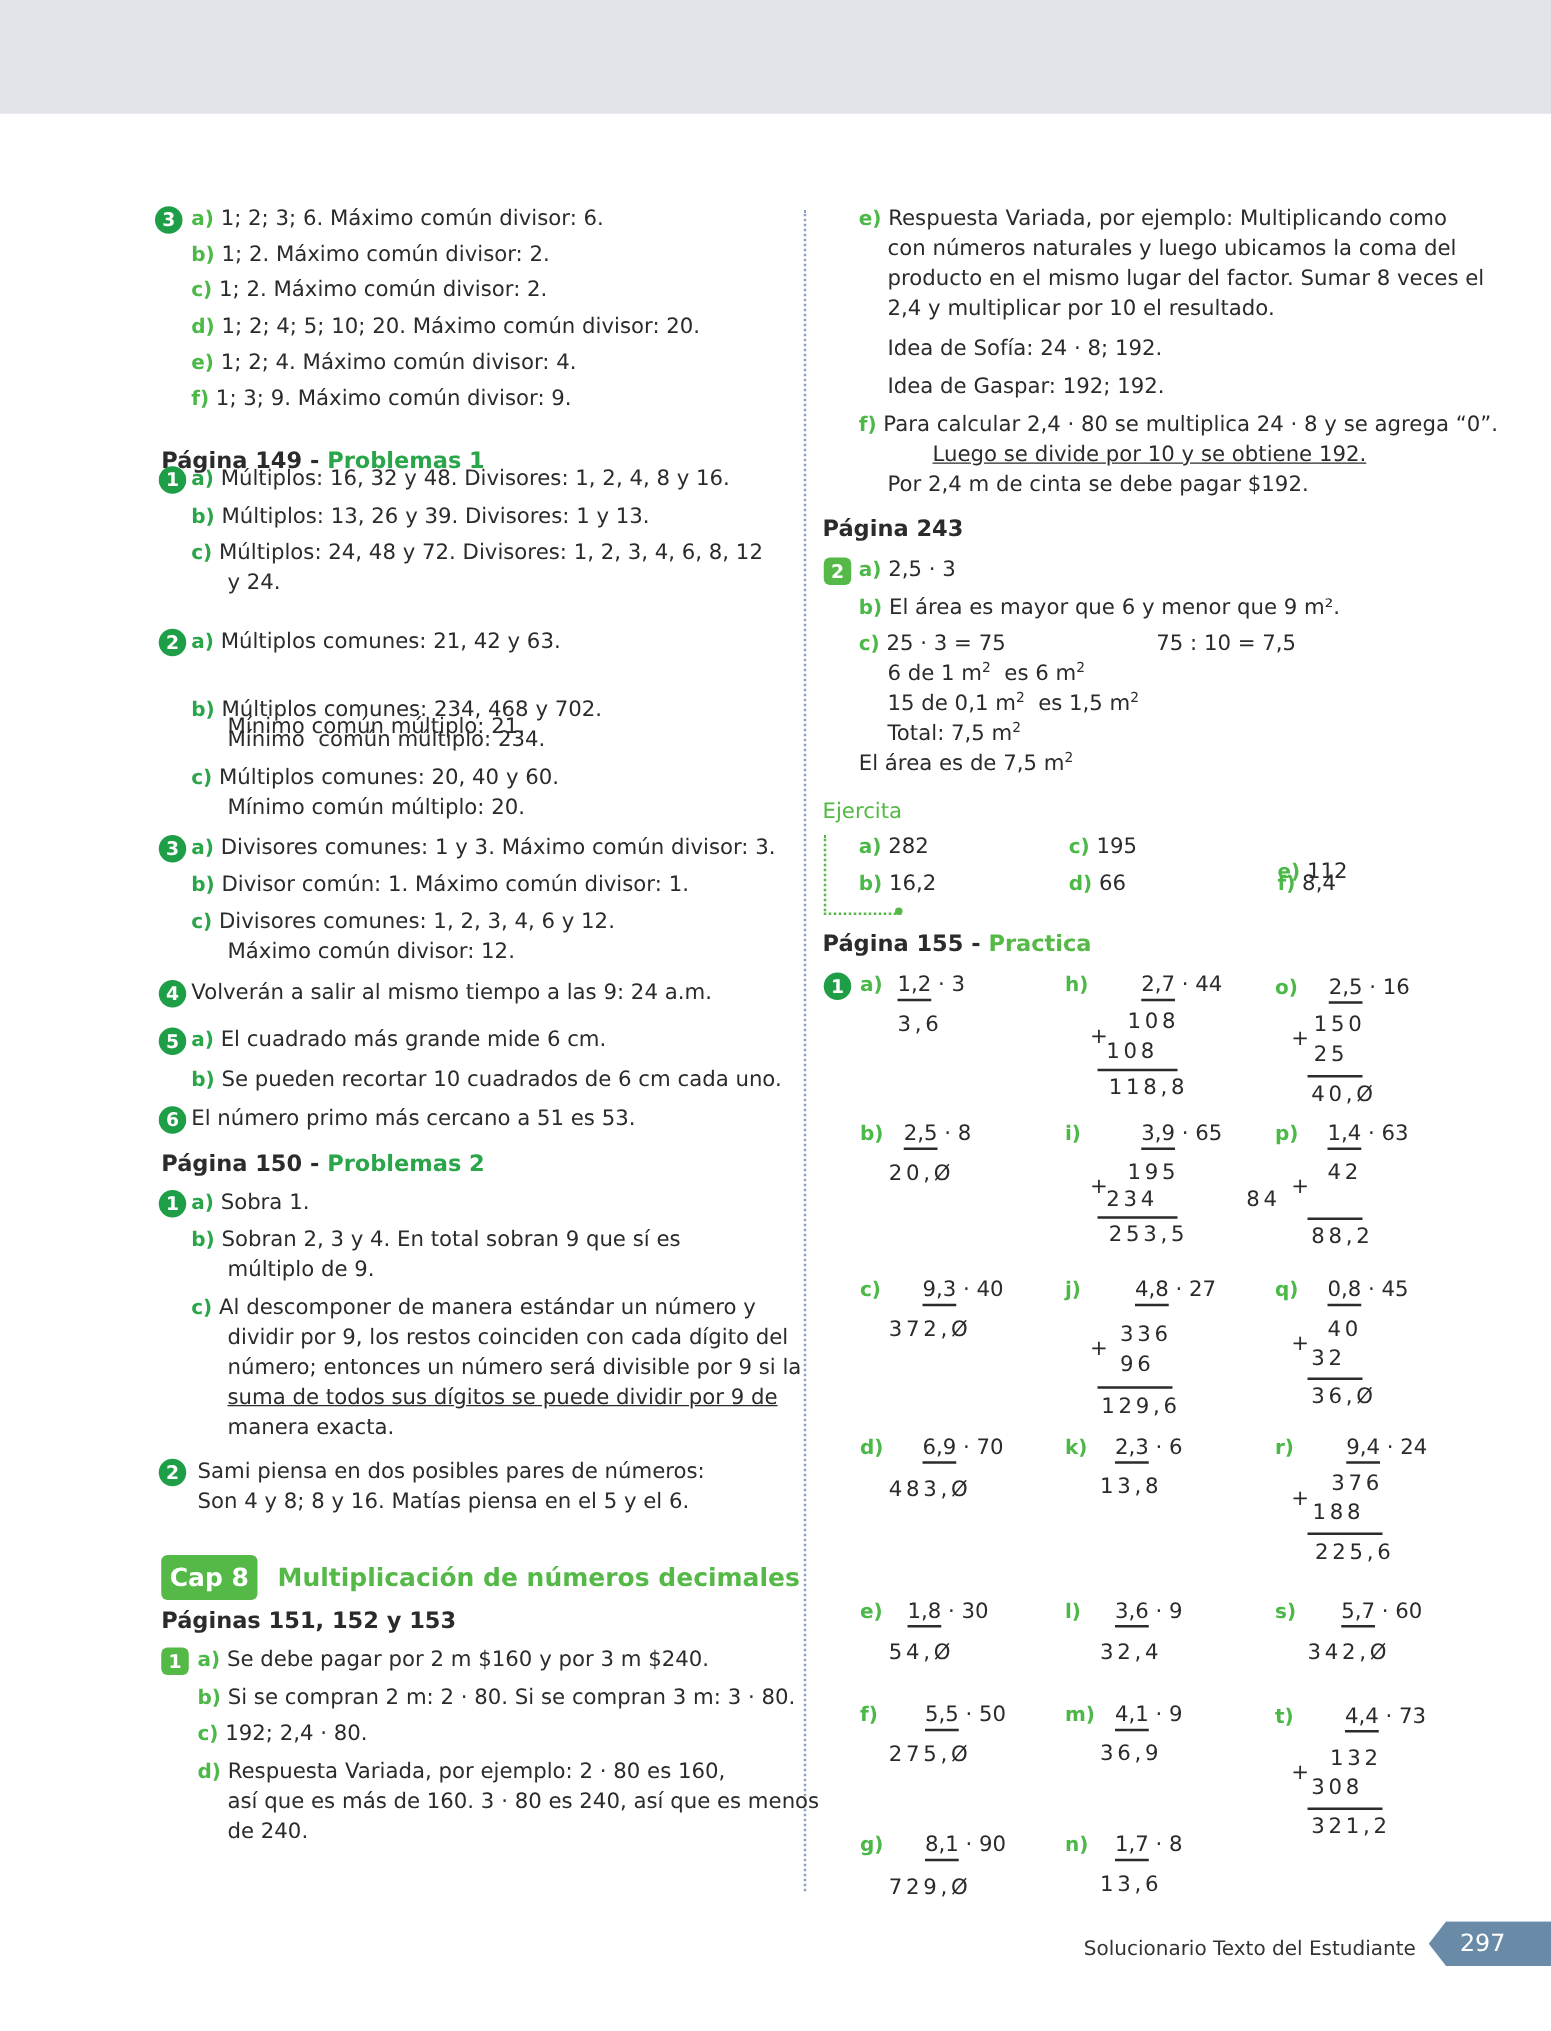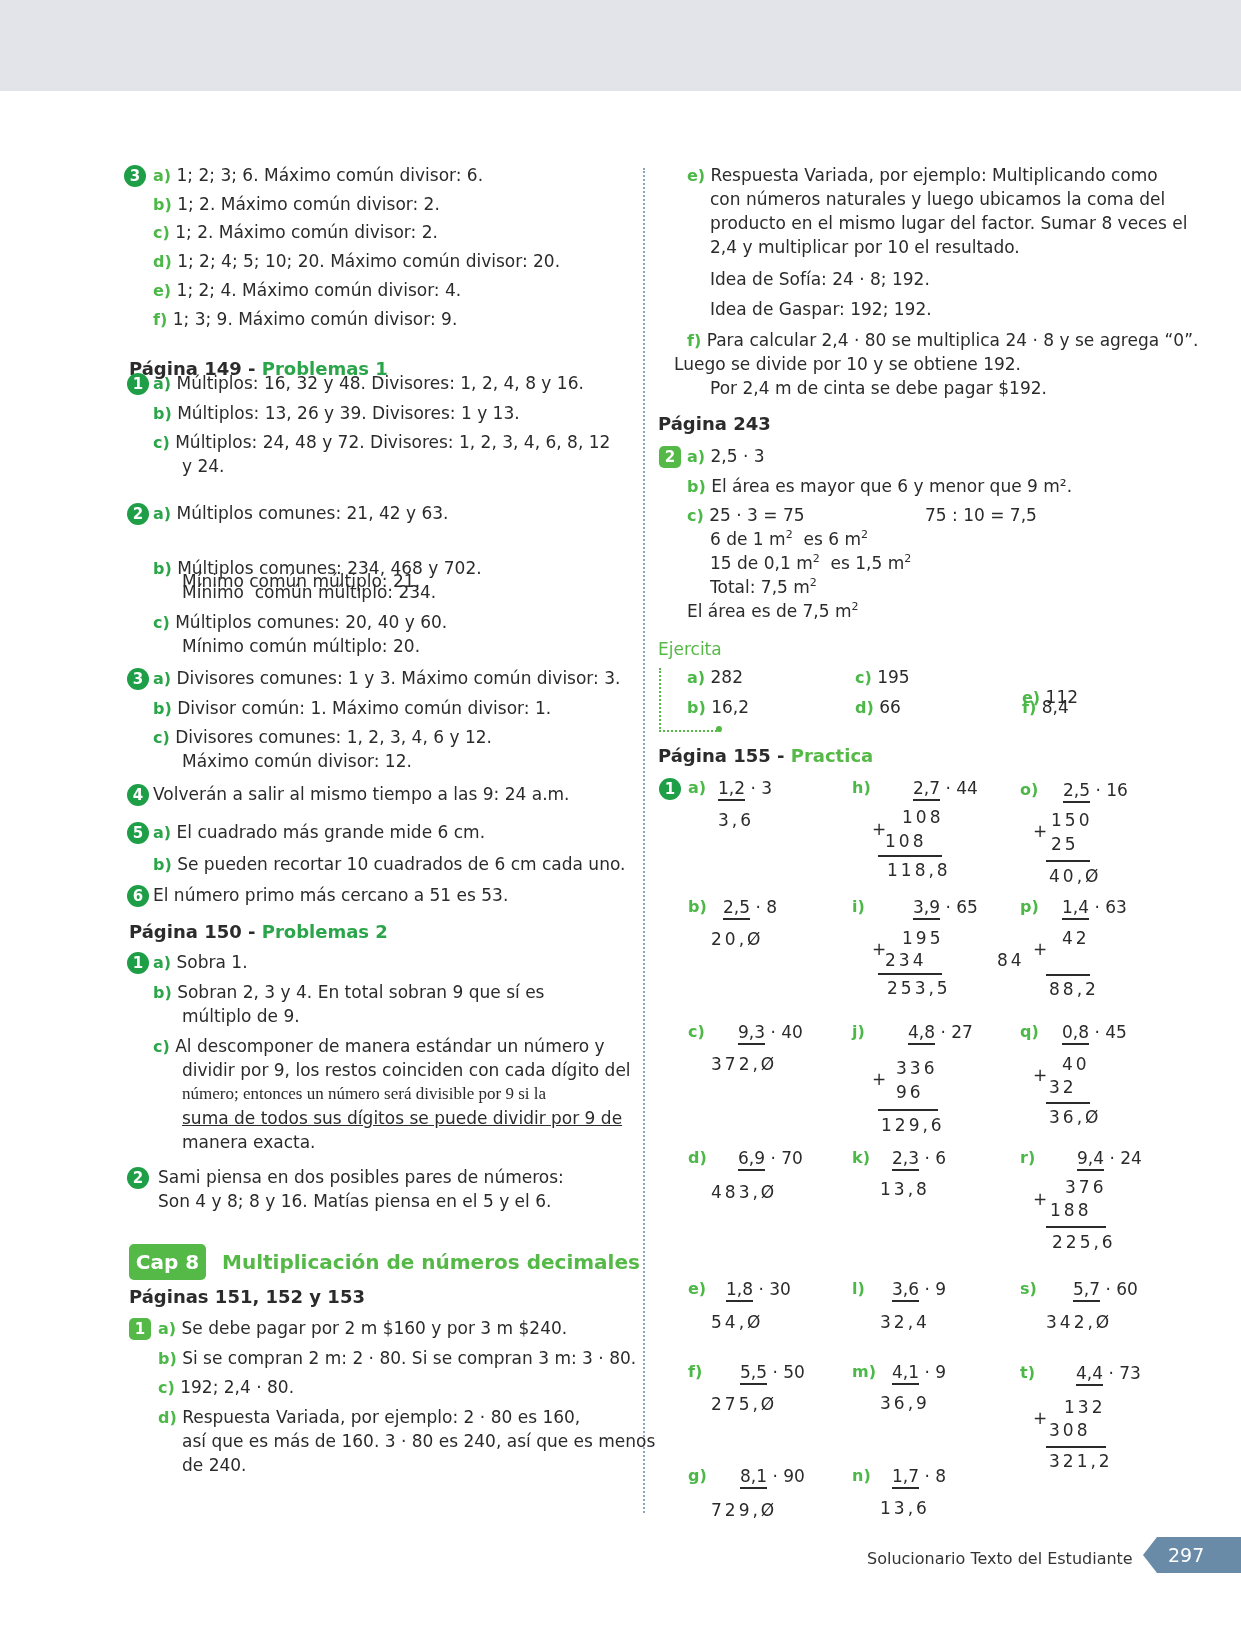--- a/index.html
+++ b/index.html
@@ -83,21 +83,21 @@
   <div class="badge" style="left:127px;top:885px;">6</div>
   <div class="abs txt" style="left:153px;top:883px;">El número primo más cercano a 51 es 53.</div>
 
   <div class="abs heading" style="left:129px;top:921px;"><span>Página 150 - </span><span class="hl">Problemas 2</span></div>
   <div class="badge" style="left:127px;top:952px;">1</div>
   <div class="abs txt" style="left:153px;top:950px;"><span class="lbl-g">a)</span> <span>Sobra 1.</span></div>
   <div class="abs txt" style="left:153px;top:980px;"><span class="lbl-g">b)</span> <span>Sobran 2, 3 y 4. En total sobran 9 que sí es</span></div>
   <div class="abs txt" style="left:182px;top:1004px;">múltiplo de 9.</div>
   <div class="abs txt" style="left:153px;top:1034px;"><span class="lbl-g">c)</span> <span>Al descomponer de manera estándar un número y</span></div>
   <div class="abs txt" style="left:182px;top:1058px;">dividir por 9, los restos coinciden con cada dígito del</div>
-  <div class="abs txt" style="left:182px;top:1082px;font-family:Liberation Serif, serif;">número; entonces un número será divisible por 9 si la</div>
+  <div class="abs txt" style="left:182px;top:1082px;">número; entonces un número será divisible por 9 si la</div>
   <div class="abs txt" style="left:182px;top:1106px;text-decoration:underline;">suma de todos sus dígitos se puede dividir por 9 de</div>
   <div class="abs txt" style="left:182px;top:1130px;">manera exacta.</div>
 
   <div class="badge" style="left:127px;top:1167px;">2</div>
   <div class="abs txt" style="left:158px;top:1165px;">Sami piensa en dos posibles pares de números:</div>
   <div class="abs txt" style="left:158px;top:1189px;">Son 4 y 8; 8 y 16. Matías piensa en el 5 y el 6.</div>
 
   <div class="cap-box">Cap 8</div>
   <div class="cap-title">Multiplicación de números decimales</div>
 
@@ -112,21 +112,21 @@
 </div>
 
 <div>
   <div class="abs txt" style="left:687px;top:163px;"><span class="lbl">e)</span> <span>Respuesta Variada, por ejemplo: Multiplicando como</span></div>
   <div class="abs txt" style="left:710px;top:187px;">con números naturales y luego ubicamos la coma del</div>
   <div class="abs txt" style="left:710px;top:211px;">producto en el mismo lugar del factor. Sumar 8 veces el</div>
   <div class="abs txt" style="left:710px;top:235px;">2,4 y multiplicar por 10 el resultado.</div>
   <div class="abs txt" style="left:710px;top:267px;">Idea de Sofía: 24 · 8; 192.</div>
   <div class="abs txt" style="left:710px;top:297px;">Idea de Gaspar: 192; 192.</div>
   <div class="abs txt" style="left:687px;top:328px;"><span class="lbl">f)</span> <span>Para calcular 2,4 · 80 se multiplica 24 · 8 y se agrega “0”.</span></div>
-  <div class="abs txt" style="left:674px;top:352px;">Luego se divide por 10 y se obtiene 192.</div>
+  <div class="abs txt" style="left:746px;top:352px;text-decoration:underline;">Luego se divide por 10 y se obtiene 192.</div>
   <div class="abs txt" style="left:710px;top:376px;">Por 2,4 m de cinta se debe pagar $192.</div>
 
   <div class="abs heading" style="left:658px;top:413px;">Página 243</div>
   <div class="sq-badge" style="left:659px;top:446px;">2</div>
   <div class="abs txt" style="left:687px;top:444px;"><span class="lbl">a)</span> <span>2,5 · 3</span></div>
   <div class="abs txt" style="left:687px;top:474px;"><span class="lbl">b)</span> <span>El área es mayor que 6 y menor que 9 m².</span></div>
   <div class="abs txt" style="left:687px;top:503px;"><span class="lbl">c)</span> <span>25 · 3 = 75</span></div>
   <div class="abs txt" style="left:925px;top:503px;">75 : 10 = 7,5</div>
   <div class="abs txt" style="left:710px;top:527px;white-space:pre;"><span>6 de 1 m</span><sup>2</sup><span>  es 6 m</span><sup>2</sup></div>
   <div class="abs txt" style="left:710px;top:551px;white-space:pre;"><span>15 de 0,1 m</span><sup>2</sup><span>  es 1,5 m</span><sup>2</sup></div>

